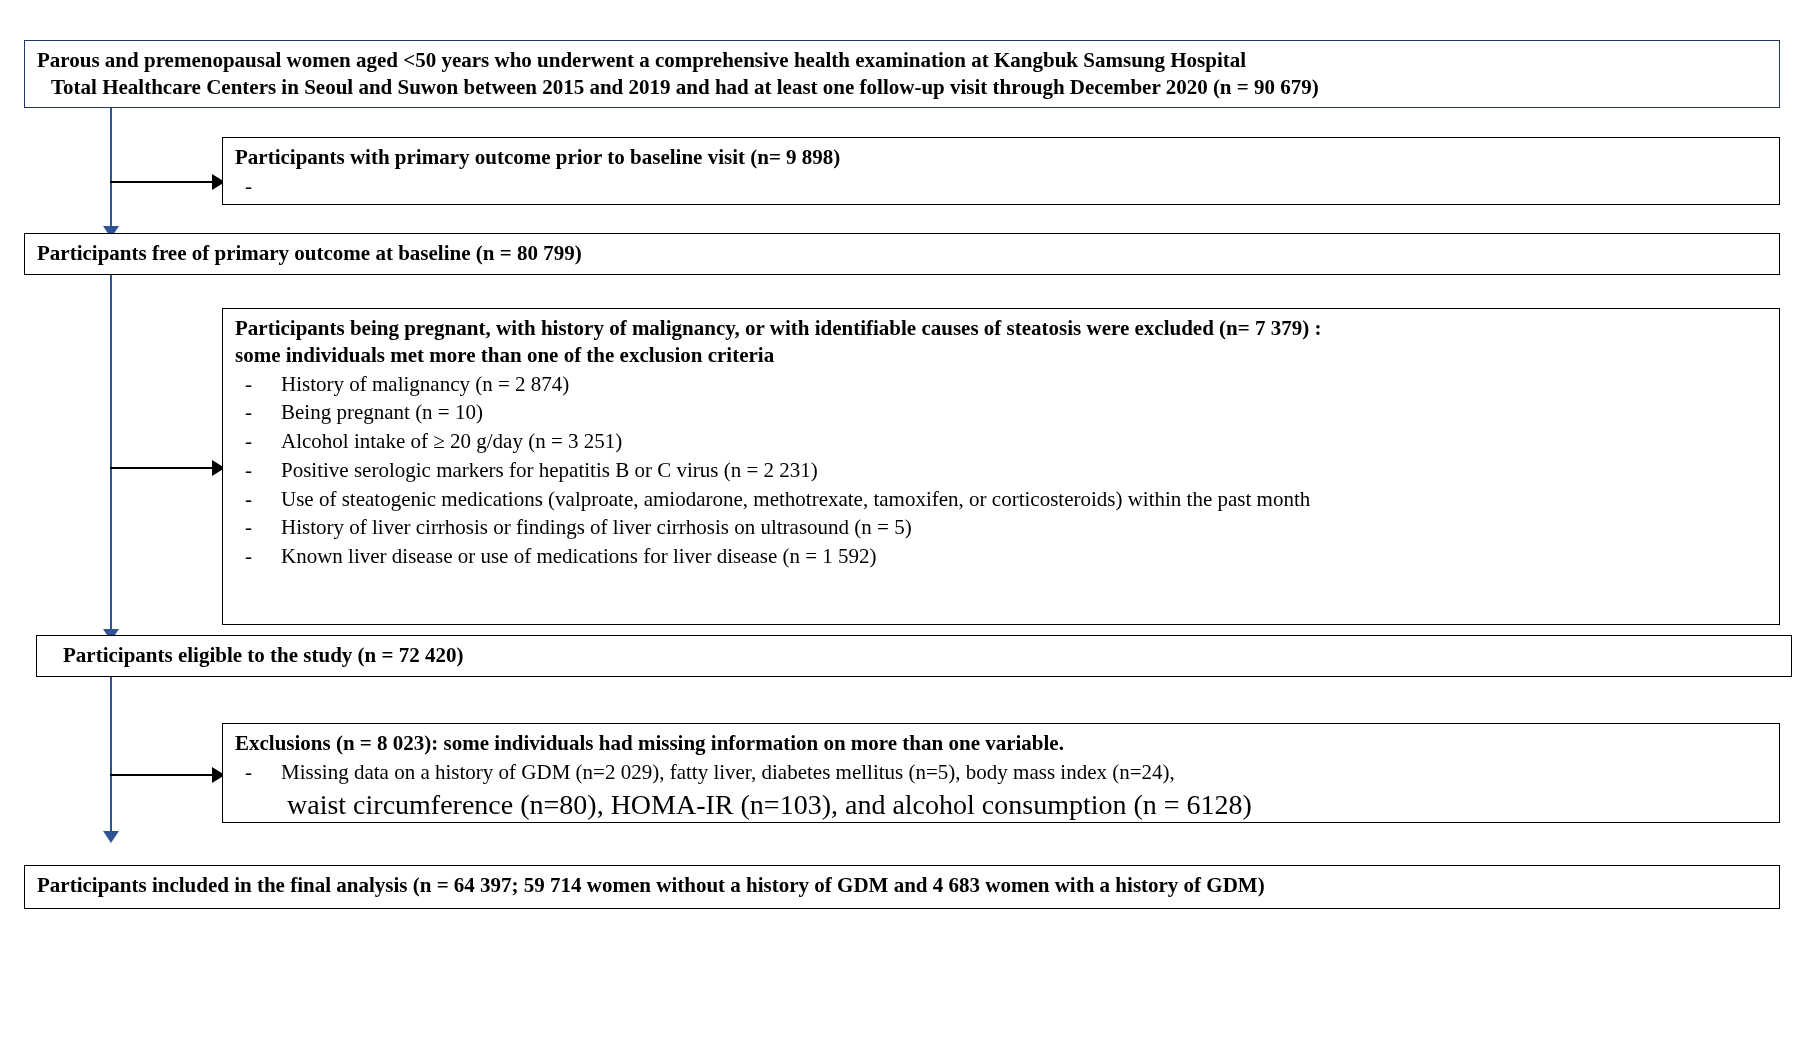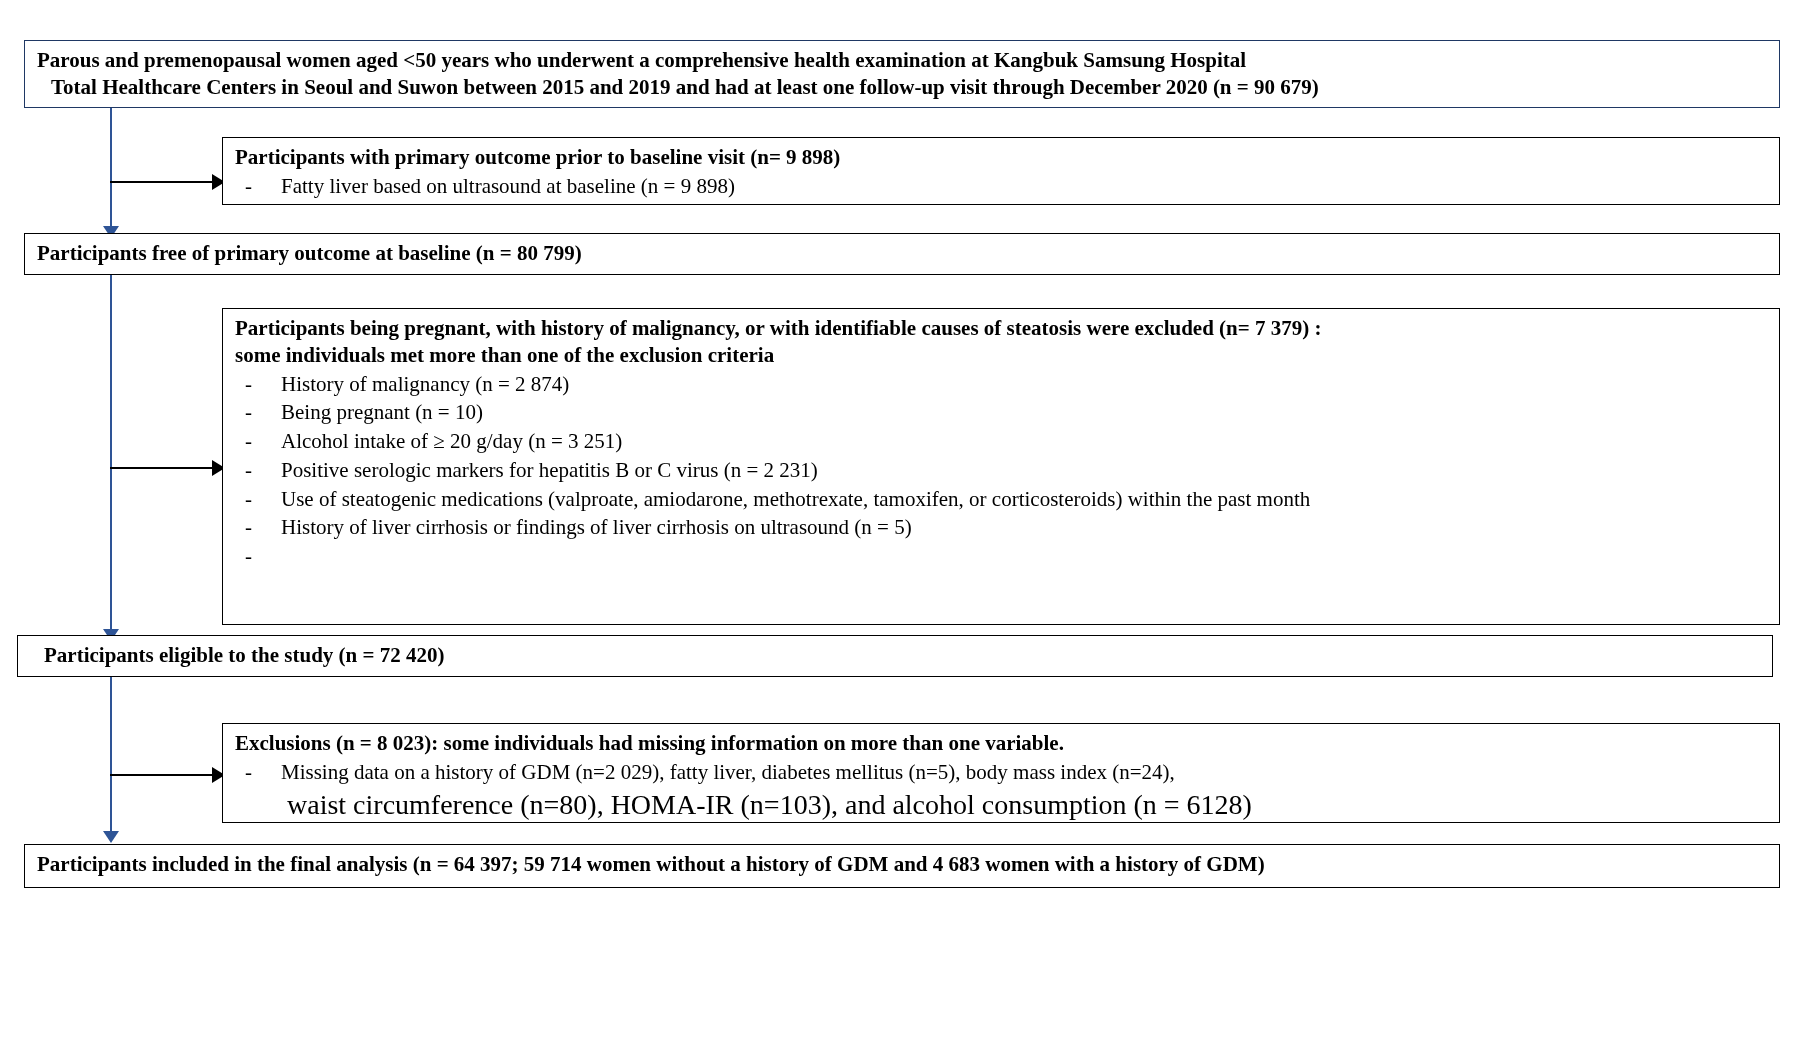--- a/index.html
+++ b/index.html
@@ -98,21 +98,21 @@
   </svg>
 
   <div class="hline" style="left:110px; top:161px; width:112px;"></div>
   <svg class="arrow" style="left:210px; top:153px;" width="16" height="18">
     <polygon points="15,9 2,1 2,17" fill="#000000"></polygon>
   </svg>
 
   <div class="box plain" style="left:222px; top:117px; width:1558px; height:68px;">
     <div class="title">Participants with primary outcome prior to baseline visit (n= 9 898)</div>
     <ul class="dashlist">
-      <li><span class="dash">-</span><span>Fatty liver based on ultrasound at baseline (n = 9 898)</span></li>
+      <li><span class="dash">-</span></li>
     </ul>
   </div>
 
   <div class="box plain" style="left:24px; top:213px; width:1756px; height:42px;">
     <div class="title">Participants free of primary outcome at baseline (n = 80 799)</div>
   </div>
 
   <div class="vline" style="left:110px; top:255px; height:360px;"></div>
   <svg class="arrow" style="left:102px; top:608px;" width="18" height="14">
     <polygon points="9,13 1,1 17,1" fill="#2e5496"></polygon>
@@ -126,25 +126,25 @@
   <div class="box plain" style="left:222px; top:288px; width:1558px; height:317px;">
     <div class="title">Participants being pregnant, with history of malignancy, or with identifiable causes of steatosis were  excluded (n= 7 379) :</div>
     <div class="title">some individuals met more than one of the exclusion criteria</div>
     <ul class="dashlist">
       <li><span class="dash">-</span><span>History of malignancy  (n = 2 874)</span></li>
       <li><span class="dash">-</span><span>Being pregnant (n = 10)</span></li>
       <li><span class="dash">-</span><span>Alcohol intake of ≥ 20 g/day (n = 3 251)</span></li>
       <li><span class="dash">-</span><span>Positive serologic markers  for hepatitis B or C virus (n = 2 231)</span></li>
       <li><span class="dash">-</span><span>Use of steatogenic medications (valproate,  amiodarone,  methotrexate,  tamoxifen, or corticosteroids) within the past month</span></li>
       <li><span class="dash">-</span><span>History of liver cirrhosis or findings of liver cirrhosis on ultrasound (n = 5)</span></li>
-      <li><span class="dash">-</span></li>
+      <li><span class="dash">-</span><span>Known liver disease or use of medications for liver disease (n = 1 592)</span></li>
     </ul>
   </div>
 
-  <div class="box plain" style="left:17px; top:615px; width:1756px; height:42px;padding-left:26px;">
+  <div class="box plain" style="left:36px; top:615px; width:1756px; height:42px;padding-left:26px;">
     <div class="title">Participants eligible to the study  (n =  72 420)</div>
   </div>
 
   <div class="vline" style="left:110px; top:657px; height:160px;"></div>
   <svg class="arrow" style="left:102px; top:810px;" width="18" height="14">
     <polygon points="9,13 1,1 17,1" fill="#2e5496"></polygon>
   </svg>
 
   <div class="hline" style="left:110px; top:754px; width:112px;"></div>
   <svg class="arrow" style="left:210px; top:746px;" width="16" height="18">
@@ -154,17 +154,17 @@
   <div class="box plain" style="left:222px; top:703px; width:1558px; height:100px;">
     <div class="title">Exclusions (n = 8 023): some individuals had missing information on more than one variable.</div>
     <div class="single-line-indent" style="margin-top:2px;">
       <span class="dash">-</span><span>Missing data on a history of GDM (n=2 029), fatty liver, diabetes mellitus (n=5), body mass  index (n=24),</span>
     </div>
     <div class="sub" style="padding-left:52px;">
       <span>waist  circumference  (n=80), HOMA-IR  (n=103), and alcohol consumption (n = 6128)</span>
     </div>
   </div>
 
-  <div class="box plain" style="left:24px; top:824px; width:1756px; height:44px;">
+  <div class="box plain" style="left:24px; top:845px; width:1756px; height:44px;">
     <div class="title">Participants included in the final analysis (n = 64 397;  59 714 women  without a history of GDM and  4 683 women  with a history of GDM)</div>
   </div>
 
 </div>
 
 </body></html>

